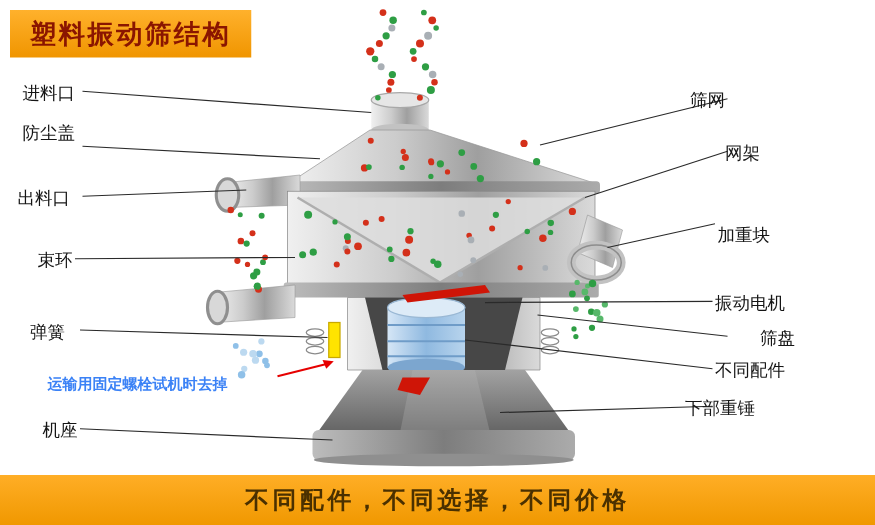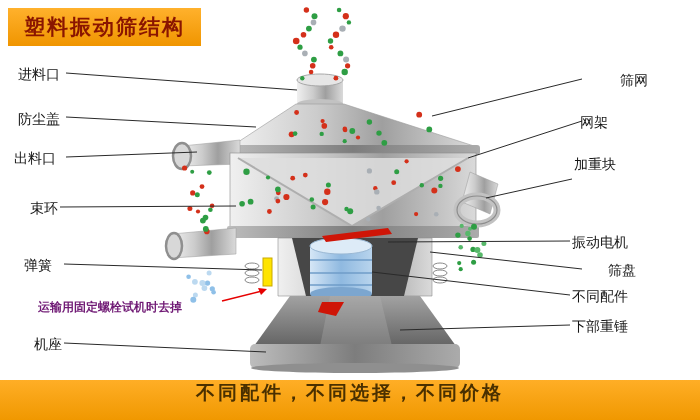--- a/index.html
+++ b/index.html
@@ -5,25 +5,25 @@
   html,body{margin:0;padding:0;background:#fff;}
   .stage{position:relative;width:700px;height:420px;background:#ffffff;overflow:hidden;
          font-family:"Liberation Sans","DejaVu Sans",sans-serif;}
   .banner{position:absolute;left:8px;top:8px;z-index:5;
           background:linear-gradient(180deg,#ffb12c,#f09500);
           color:#8a1500;font-size:21px;font-weight:bold;letter-spacing:2px;
           padding:5px 16px;}
   .bottombar{position:absolute;left:0;bottom:0;width:700px;height:40px;z-index:5;
           background:linear-gradient(180deg,#ffад26,#f7a11a);
           background:linear-gradient(180deg,#ffae26,#f09800);
-          display:flex;justify-content:center;
+          display:flex;align-items:center;justify-content:center;
           color:#4a3000;font-size:19px;font-weight:bold;letter-spacing:3px;}
   .lbl{position:absolute;z-index:4;font-size:14px;color:#151515;white-space:nowrap;}
   .warn{position:absolute;left:38px;top:299px;z-index:4;font-size:12px;font-weight:bold;
-        color:#701a75;white-space:nowrap;}
+        color:#3b82f6;white-space:nowrap;}
   svg.machine{position:absolute;left:0;top:0;z-index:2;}
 </style>
 </head>
 <body>
 
 <div class="stage">
 
   <div class="banner">
     <span>塑料振动筛结构</span>
   </div>
@@ -259,33 +259,33 @@
       <line x1="570" y1="295" x2="372" y2="272"></line>
       <line x1="570" y1="325" x2="400" y2="330"></line>
     </g>
     <g>
       <line x1="222" y1="301" x2="262" y2="291" stroke="#e60000" stroke-width="1.5"></line>
       <polygon points="267,289 258,288 261,295" fill="#e60000"></polygon>
     </g>
   </svg>
 
   <div class="lbl" style="left:18px;top:66px">进料口</div>
-  <div class="lbl" style="left:18px;top:111px">防尘盖</div>
+  <div class="lbl" style="left:18px;top:98px">防尘盖</div>
   <div class="lbl" style="left:14px;top:150px">出料口</div>
   <div class="lbl" style="left:30px;top:200px">束环</div>
   <div class="lbl" style="left:24px;top:257px">弹簧</div>
   <div class="lbl" style="left:34px;top:336px">机座</div>
 
   <div class="warn">运输用固定螺栓试机时去掉</div>
 
-  <div class="lbl" style="left:620px;top:72px">筛网</div>
+  <div class="lbl" style="left:552px;top:72px">筛网</div>
   <div class="lbl" style="left:580px;top:114px">网架</div>
-  <div class="lbl" style="left:574px;top:156px">加重块</div>
+  <div class="lbl" style="left:574px;top:180px">加重块</div>
   <div class="lbl" style="left:572px;top:234px">振动电机</div>
   <div class="lbl" style="left:608px;top:262px">筛盘</div>
   <div class="lbl" style="left:572px;top:288px">不同配件</div>
-  <div class="lbl" style="left:572px;top:318px">下部重锤</div>
+  <div class="lbl" style="left:548px;top:318px">下部重锤</div>
 
   <div class="bottombar">
     <span>不同配件，不同选择，不同价格</span>
   </div>
 
 </div>
 
 </body></html>

